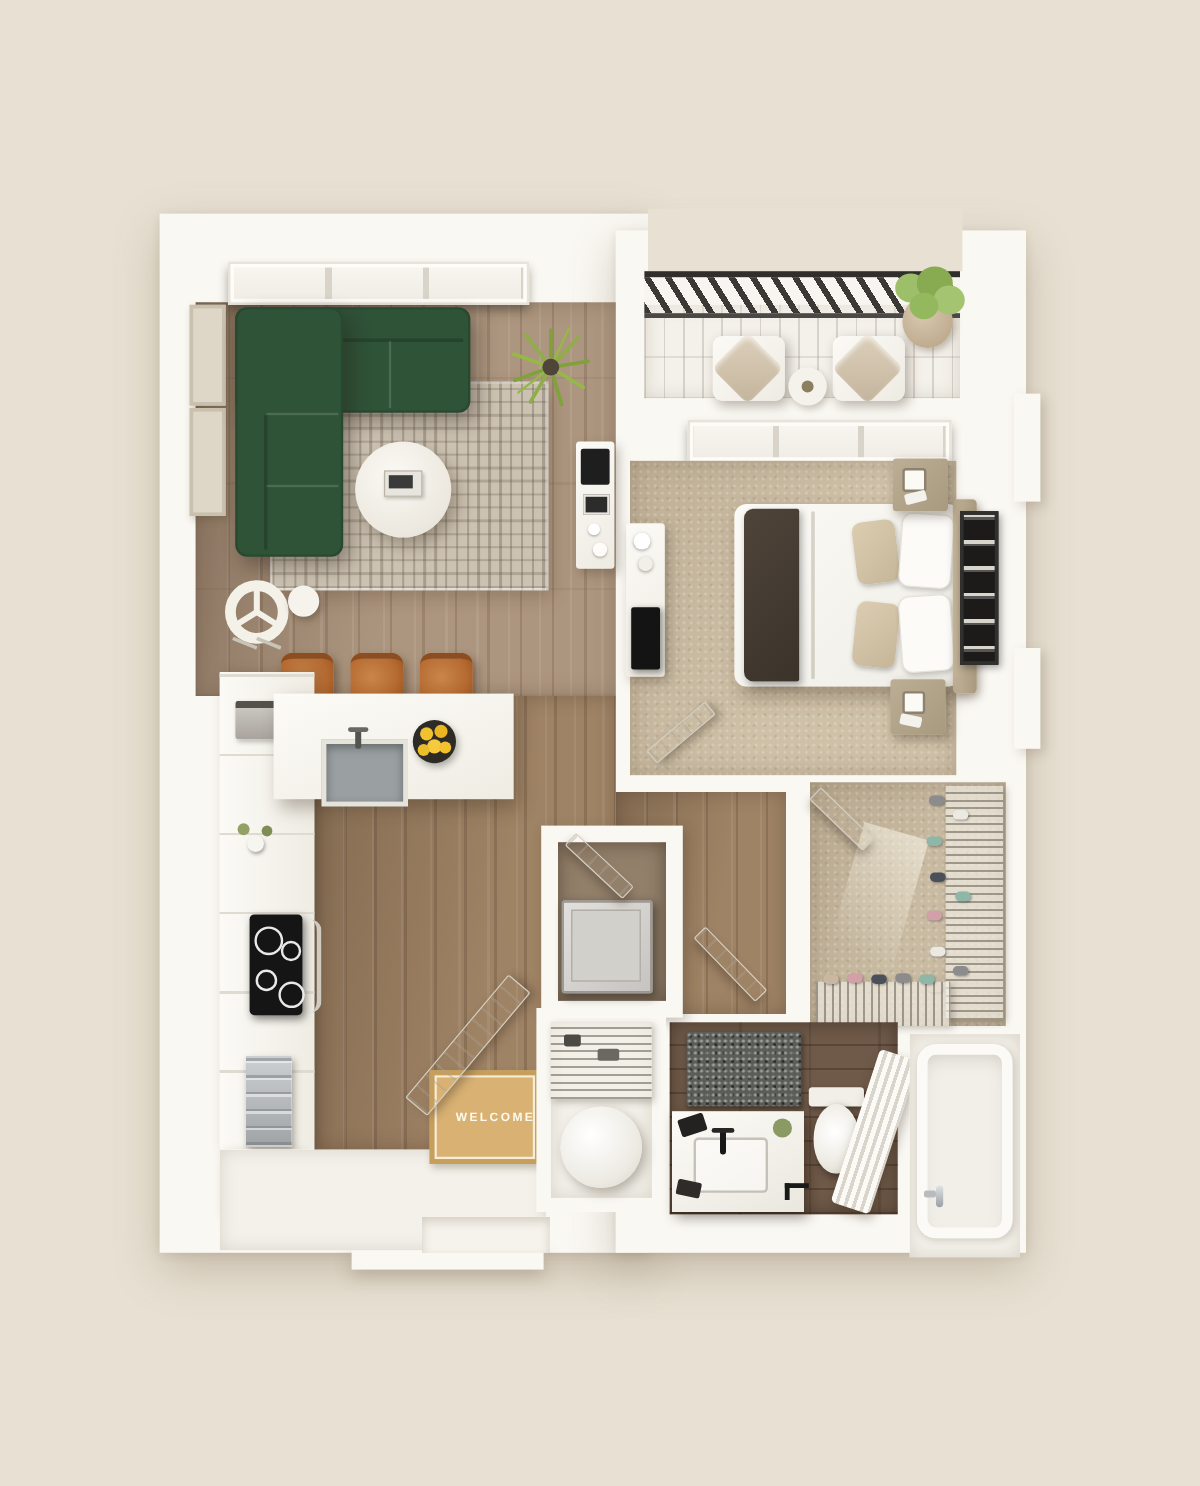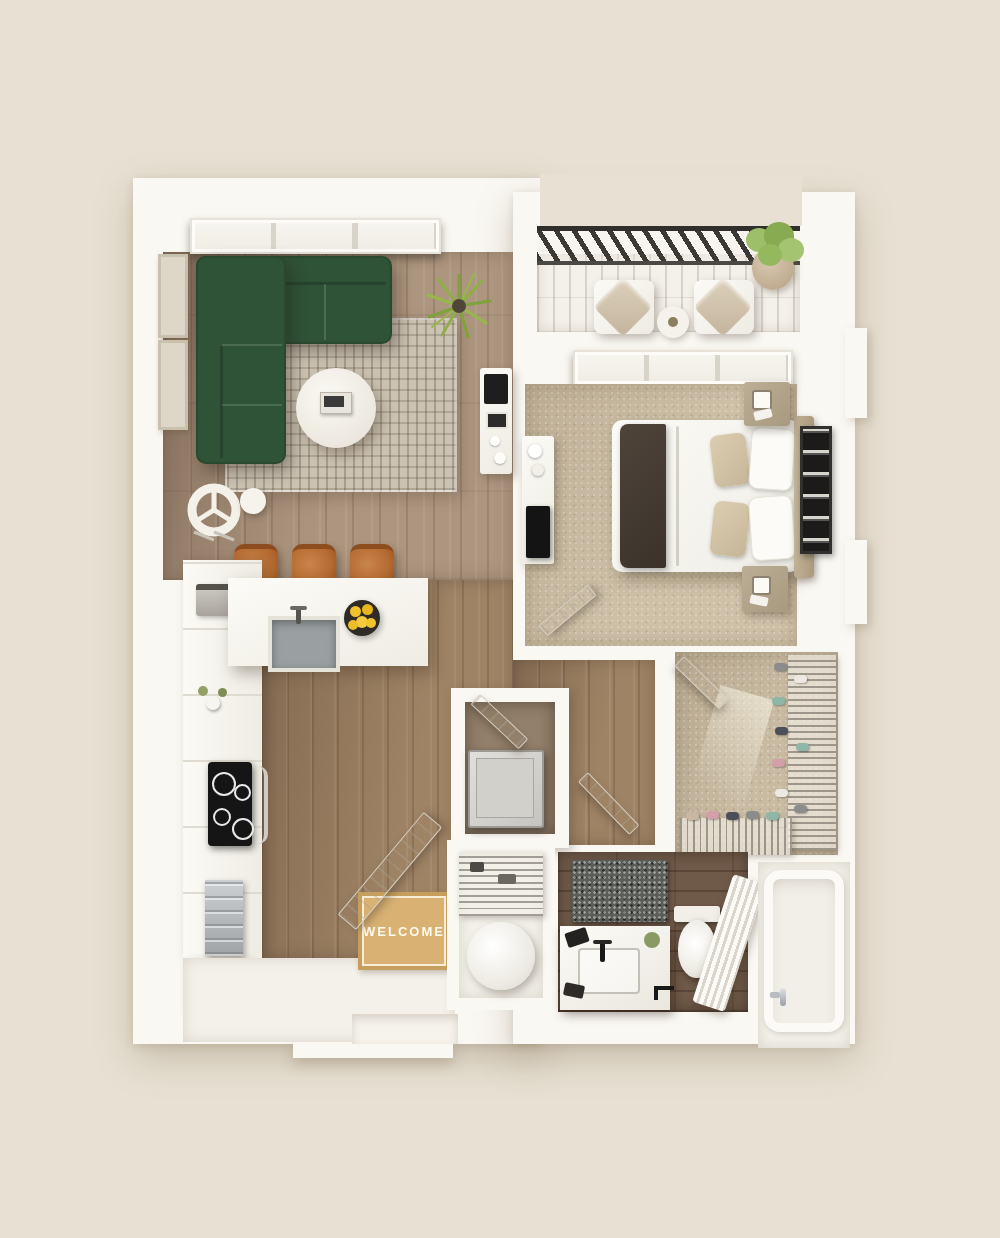--- a/index.html
+++ b/index.html
@@ -81,22 +81,22 @@
   .shoe{position:absolute;width:13px;height:8px;border-radius:4px;box-shadow:1px 1px 2px rgba(0,0,0,.3);}
 
   .metal{background:linear-gradient(180deg,#cdd0d2,#9fa3a6);background-image:
     repeating-linear-gradient(0deg, rgba(255,255,255,.5) 0 2px, rgba(120,124,127,.5) 2px 4px, transparent 4px 14px),
     linear-gradient(180deg,#cdd0d2,#9fa3a6);
     box-shadow:2px 3px 6px rgba(50,40,30,.4);}
 
   .cooktop{background:#151515;border-radius:4px;box-shadow:2px 3px 7px rgba(0,0,0,.5);}
   .burner{position:absolute;border:2px solid #e9e9e9;border-radius:50%;}
   .welcome-mat{background:#d8b173;border:4px solid #c69f5c;box-shadow:inset 0 0 0 2px rgba(255,252,240,.8), 2px 3px 6px rgba(90,70,45,.3);
-    display:flex;align-items:center;justify-content:center;color:#fdf9ec;font-weight:bold;
-    font-size:13px;letter-spacing:2px;}
+    display:flex;align-items:center;justify-content:flex-end;color:#fdf9ec;font-weight:bold;
+    font-size:10px;letter-spacing:2px;}
 
   .tub{background:#f2efe9;border-radius:16px;
     box-shadow:inset 0 0 0 9px #fbfaf6, inset 0 8px 18px rgba(90,75,55,.28), 1px 2px 5px rgba(90,75,55,.2);}
 
   .ladder{background:repeating-linear-gradient(90deg, #fbfaf6 0 4px, #d9d5cb 4px 7px);
     border-radius:4px;box-shadow:3px 4px 9px rgba(60,45,30,.35);}
 
   .heater{background:radial-gradient(circle at 38% 35%, #ffffff, #eceae2 65%, #d8d4c9);
     border-radius:50%;box-shadow:3px 4px 9px rgba(70,55,40,.35);}
 

